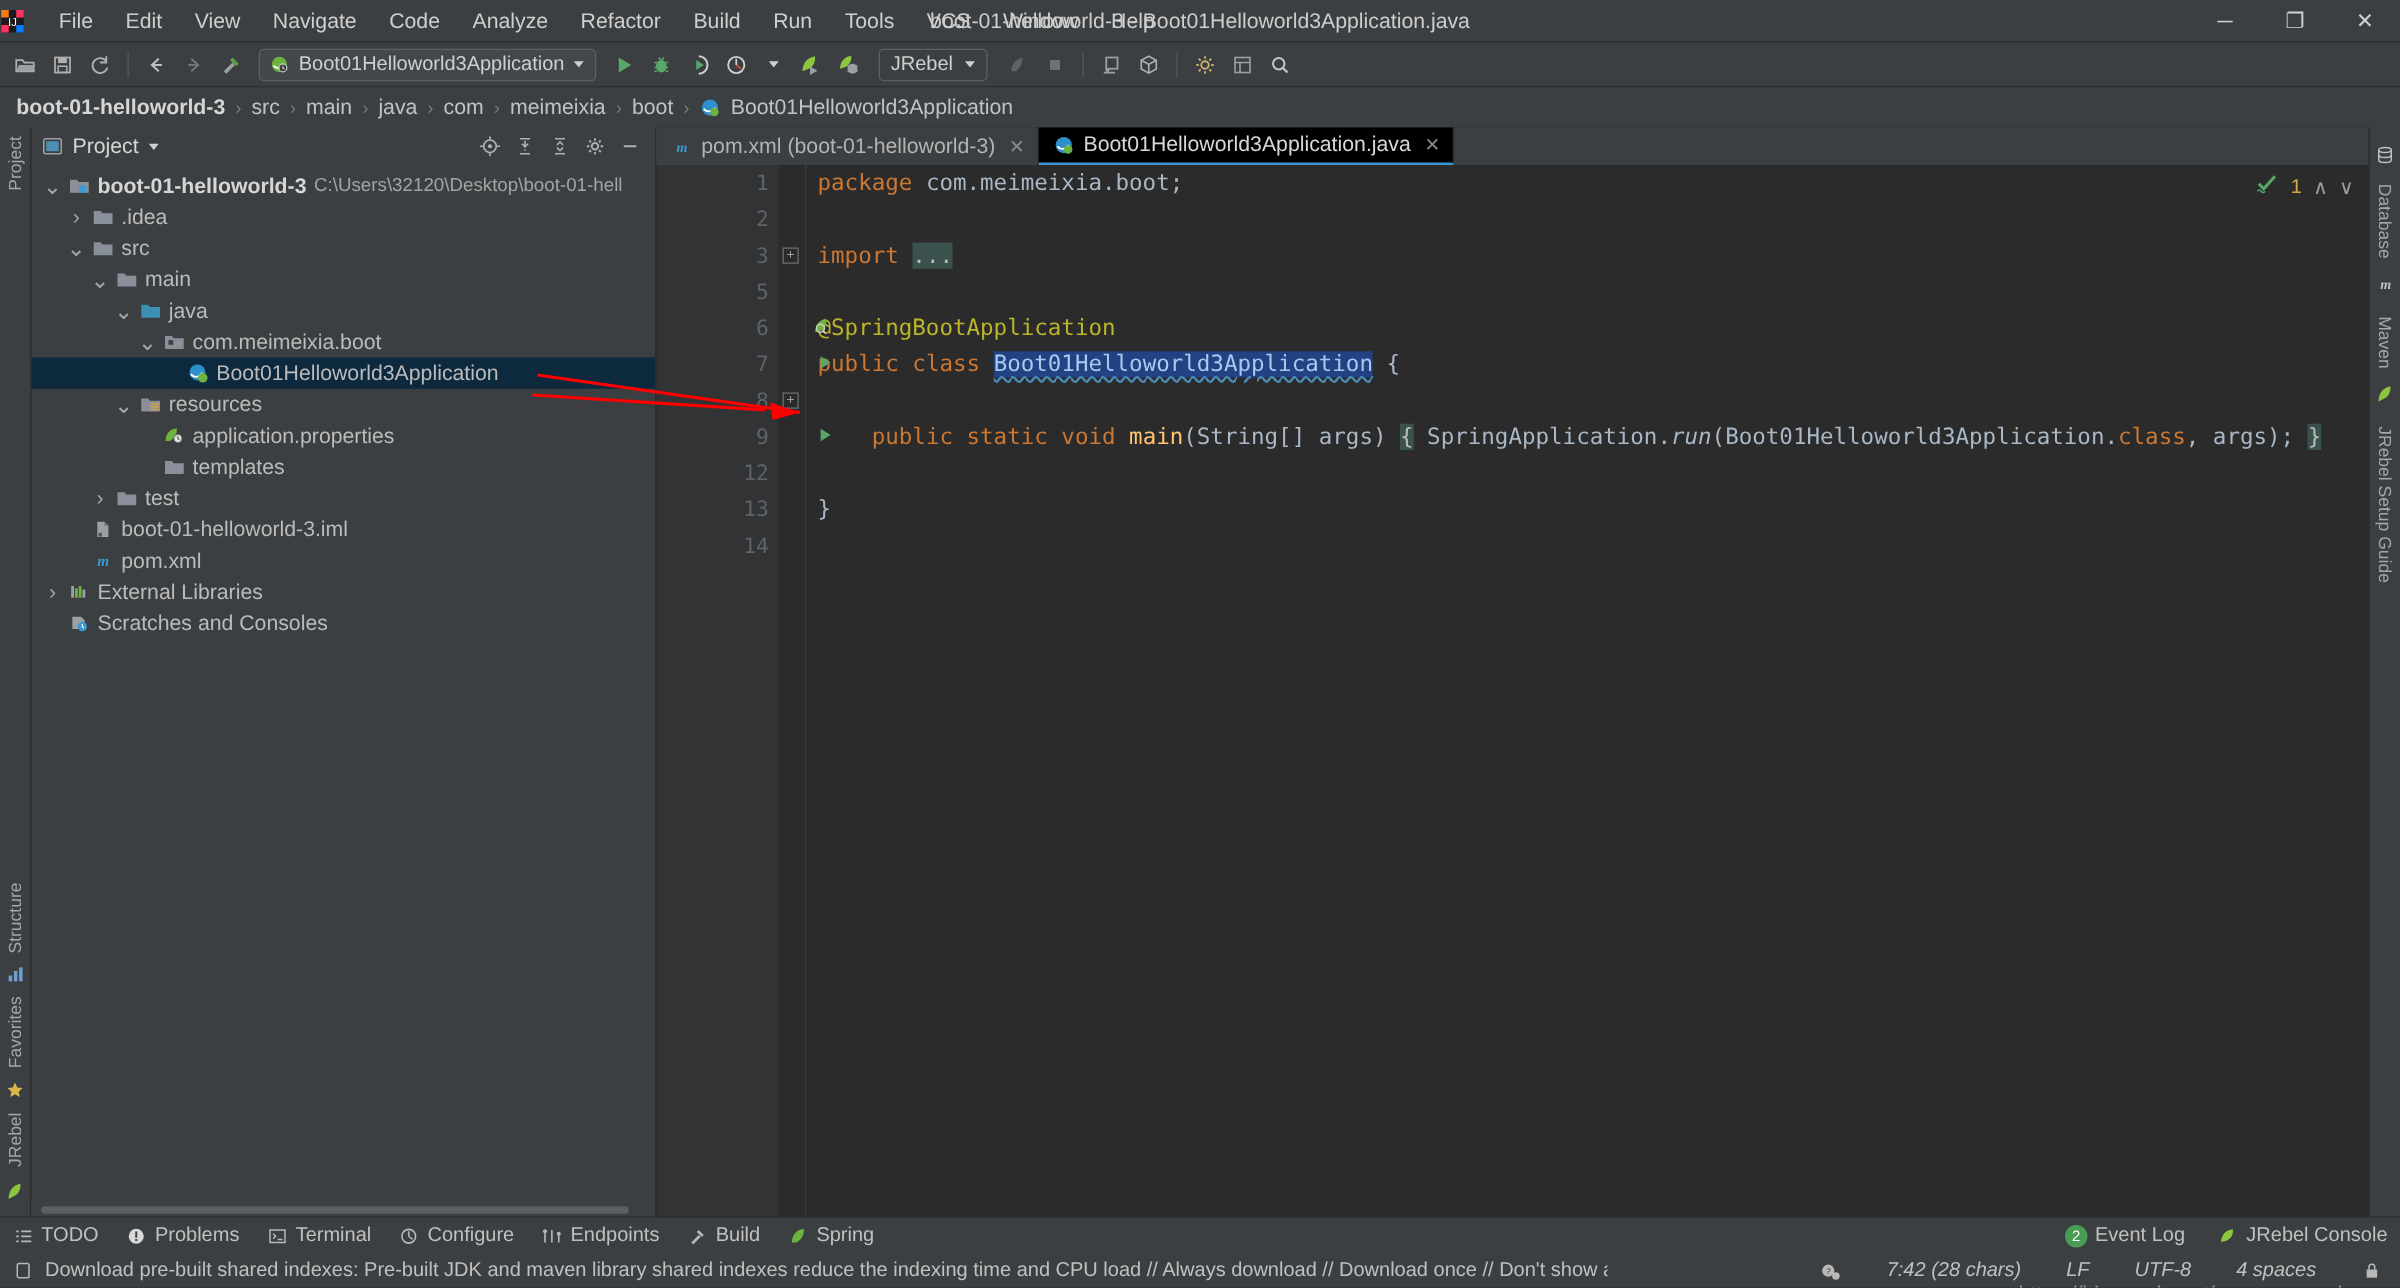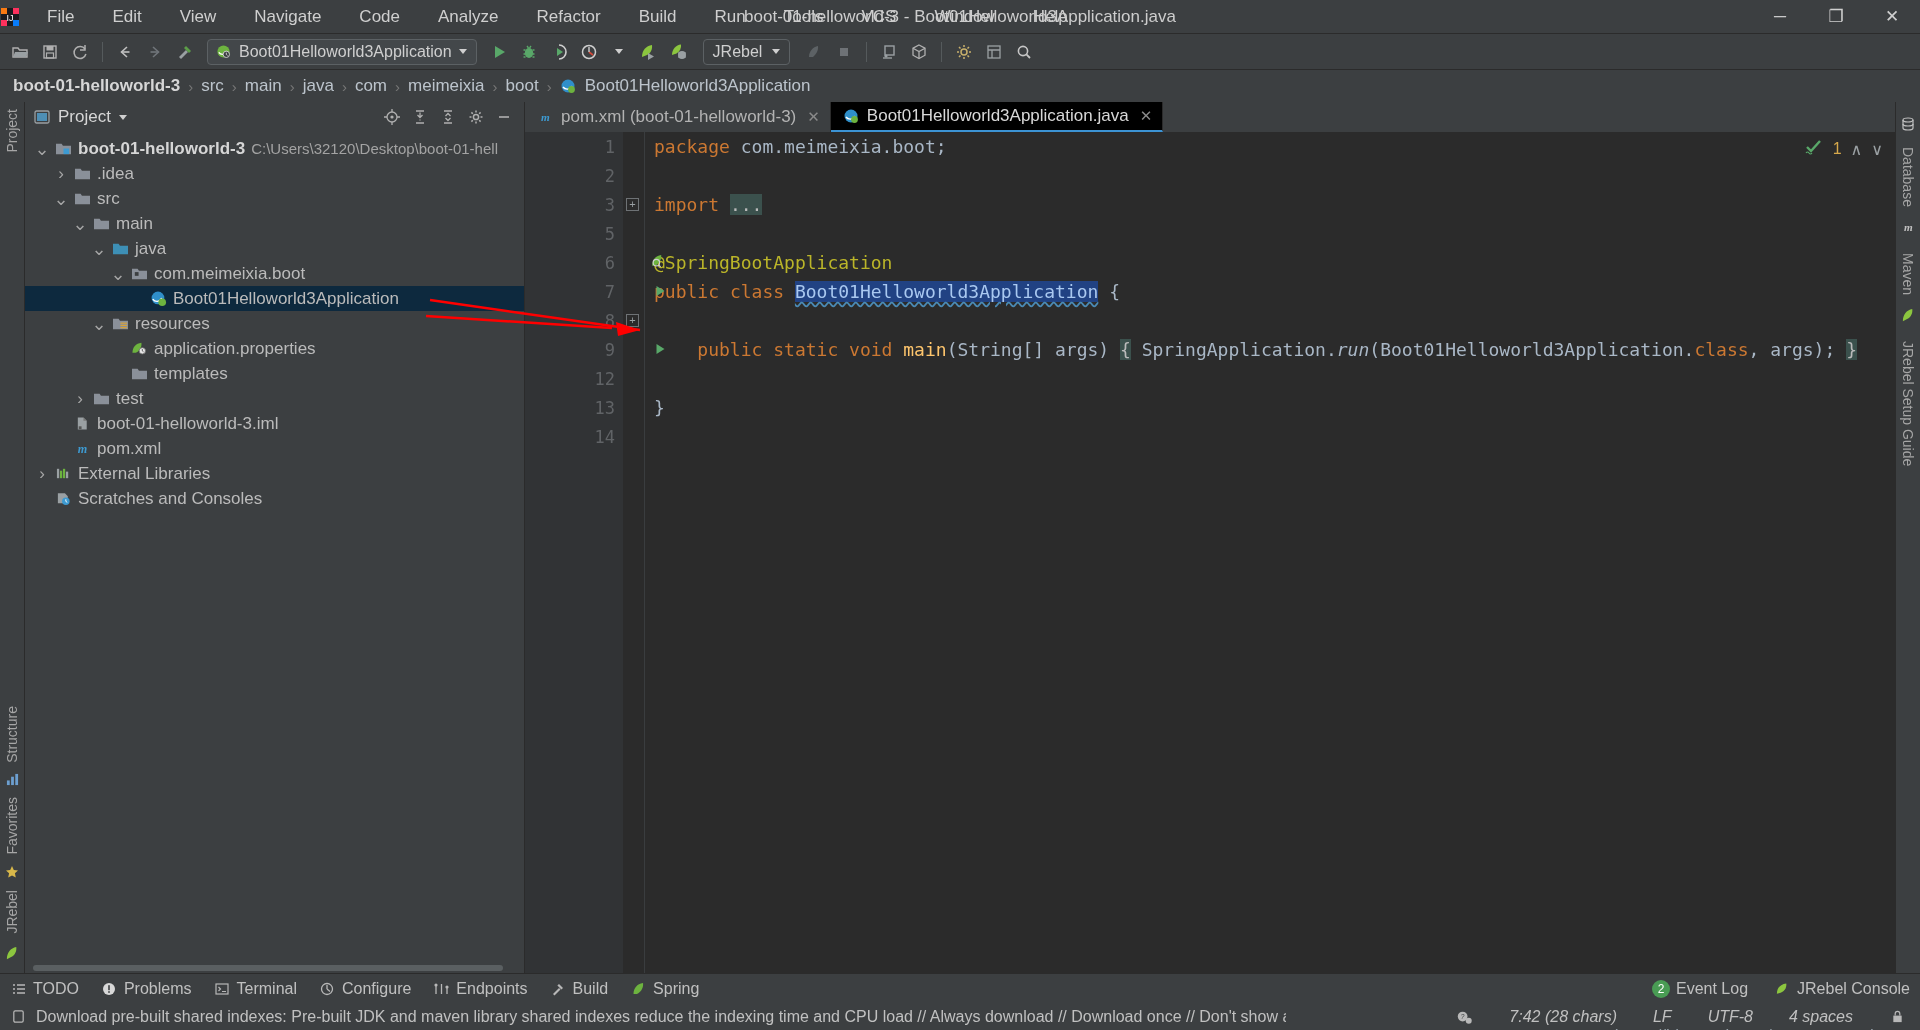--- a/index.html
+++ b/index.html
@@ -13,21 +13,21 @@
   }
   .app{ position:relative; width:1920px; height:1030px; display:flex; flex-direction:column; background:#3c3f41; }
 
   
   .titlebar{
     height:34px; min-height:34px; background:#3c3f41; display:flex; align-items:center;
     border-bottom:1px solid #2b2b2b;
   }
   .logo{ width:34px; display:flex; align-items:center; }
   .logo svg{ display:block; }
-  .menubar{ display:flex; gap:12px; }
+  .menubar{ display:flex; gap:0px; }
   .menuitem{ padding:4px 13px; color:#cfcfcf; font-size:17px; cursor:default; white-space:nowrap;}
   .wintitle{
     position:absolute; left:0; right:0; top:0; height:34px; line-height:34px;
     text-align:center; color:#cdcdcd; font-size:17px; pointer-events:none;
   }
   .winbtns{ margin-left:auto; display:flex; align-items:center; height:34px; z-index:3;}
   .winbtn{ width:56px; height:34px; display:flex; align-items:center; justify-content:center; color:#cfcfcf; }
 
   
   .toolbar{

